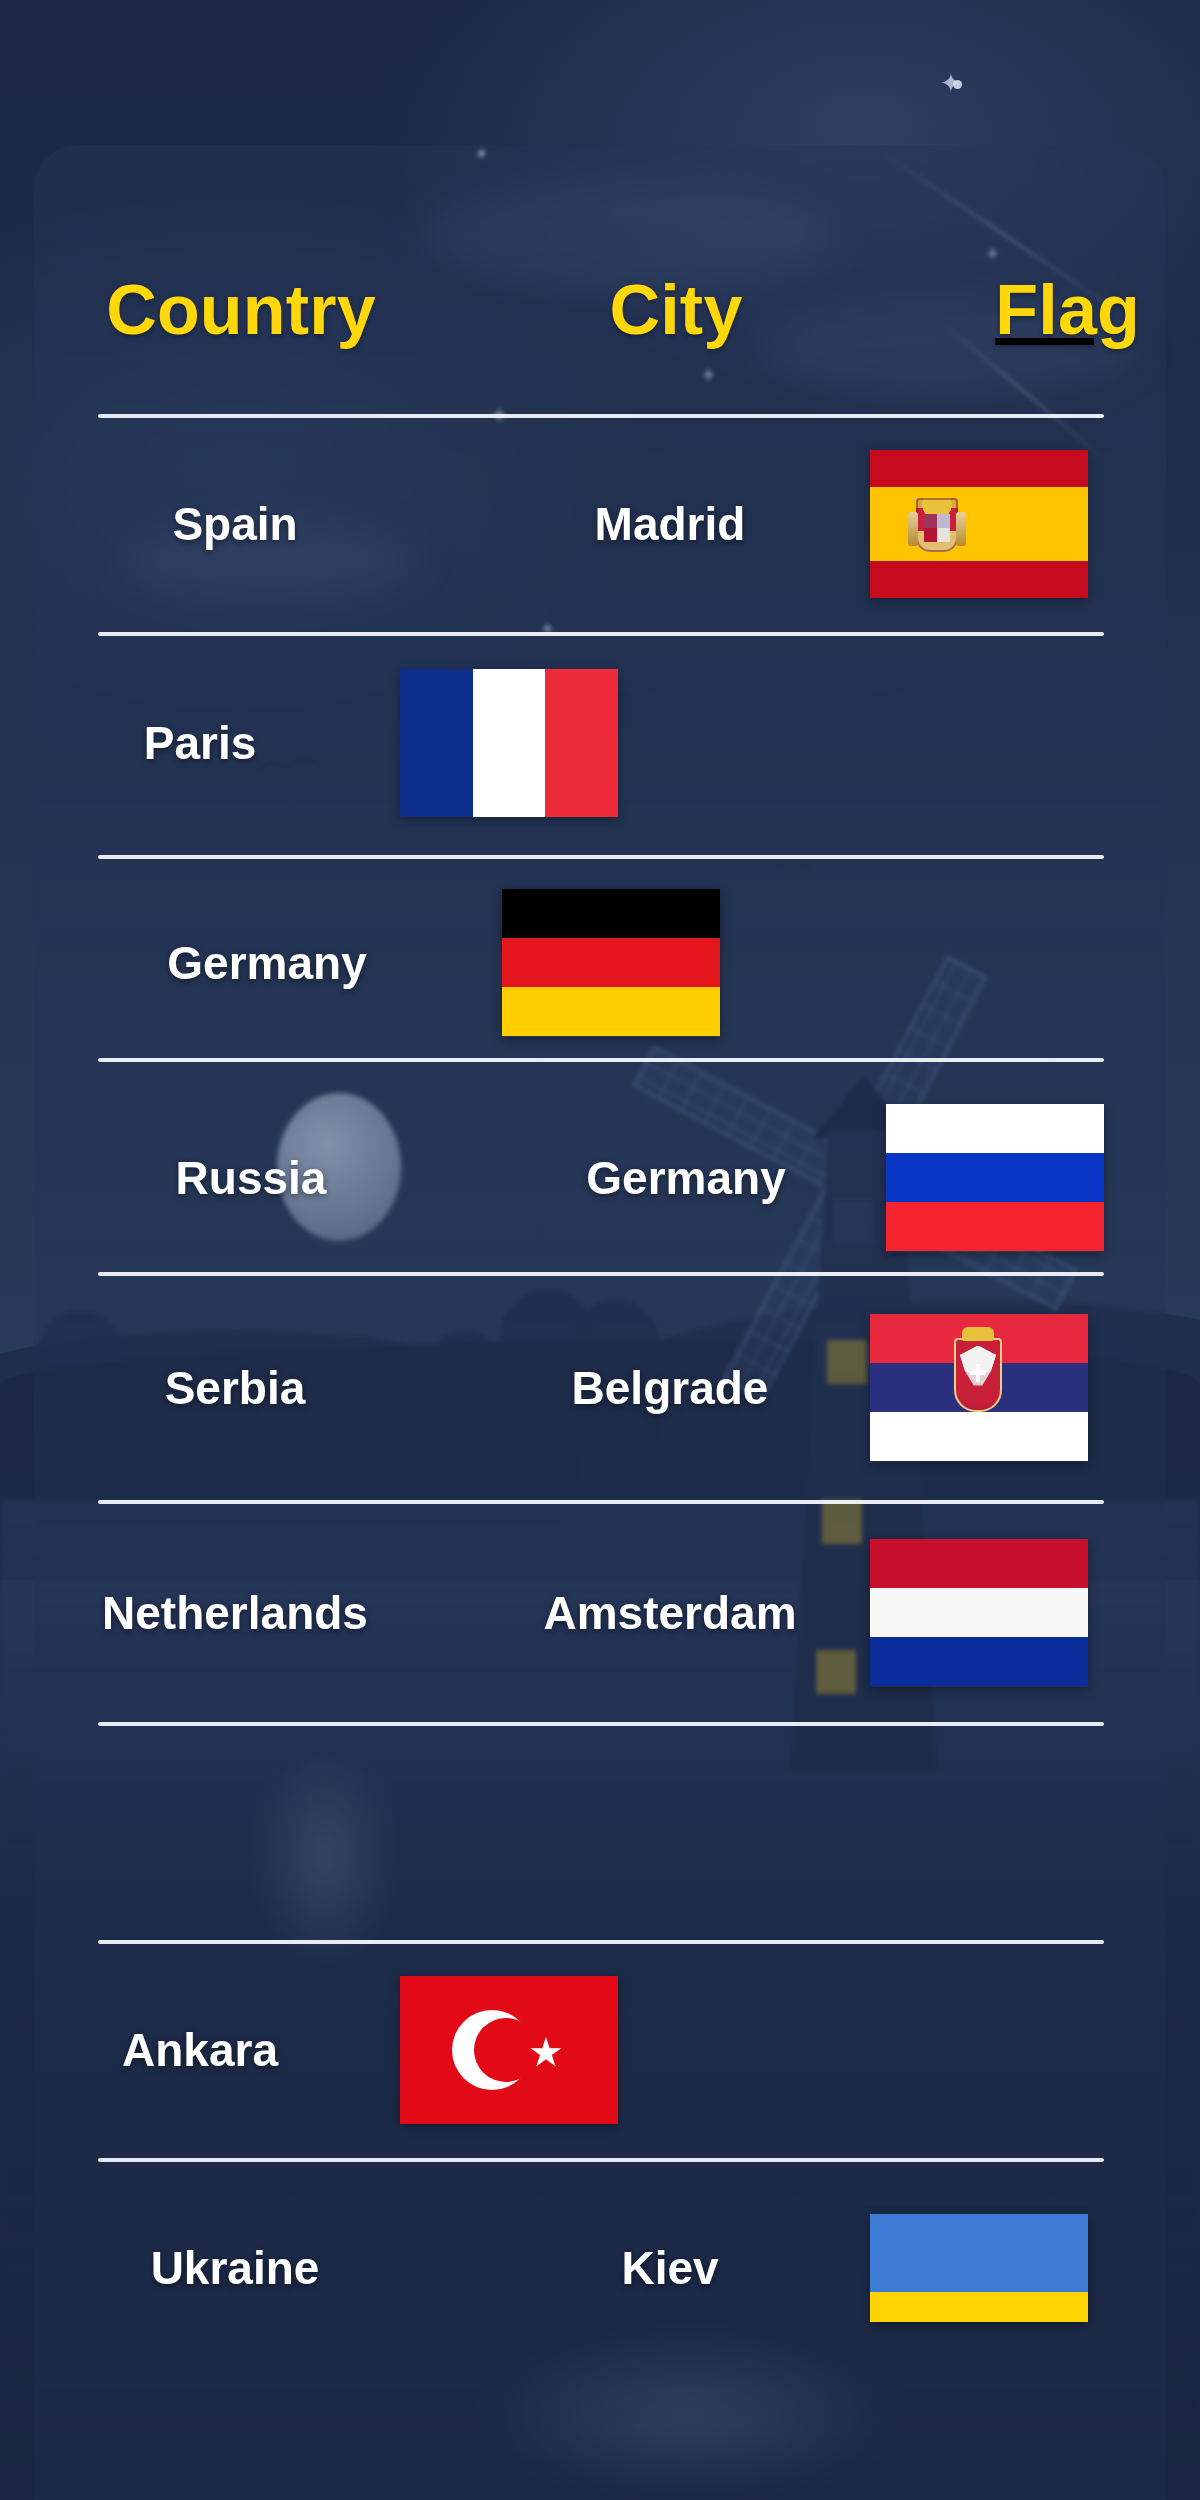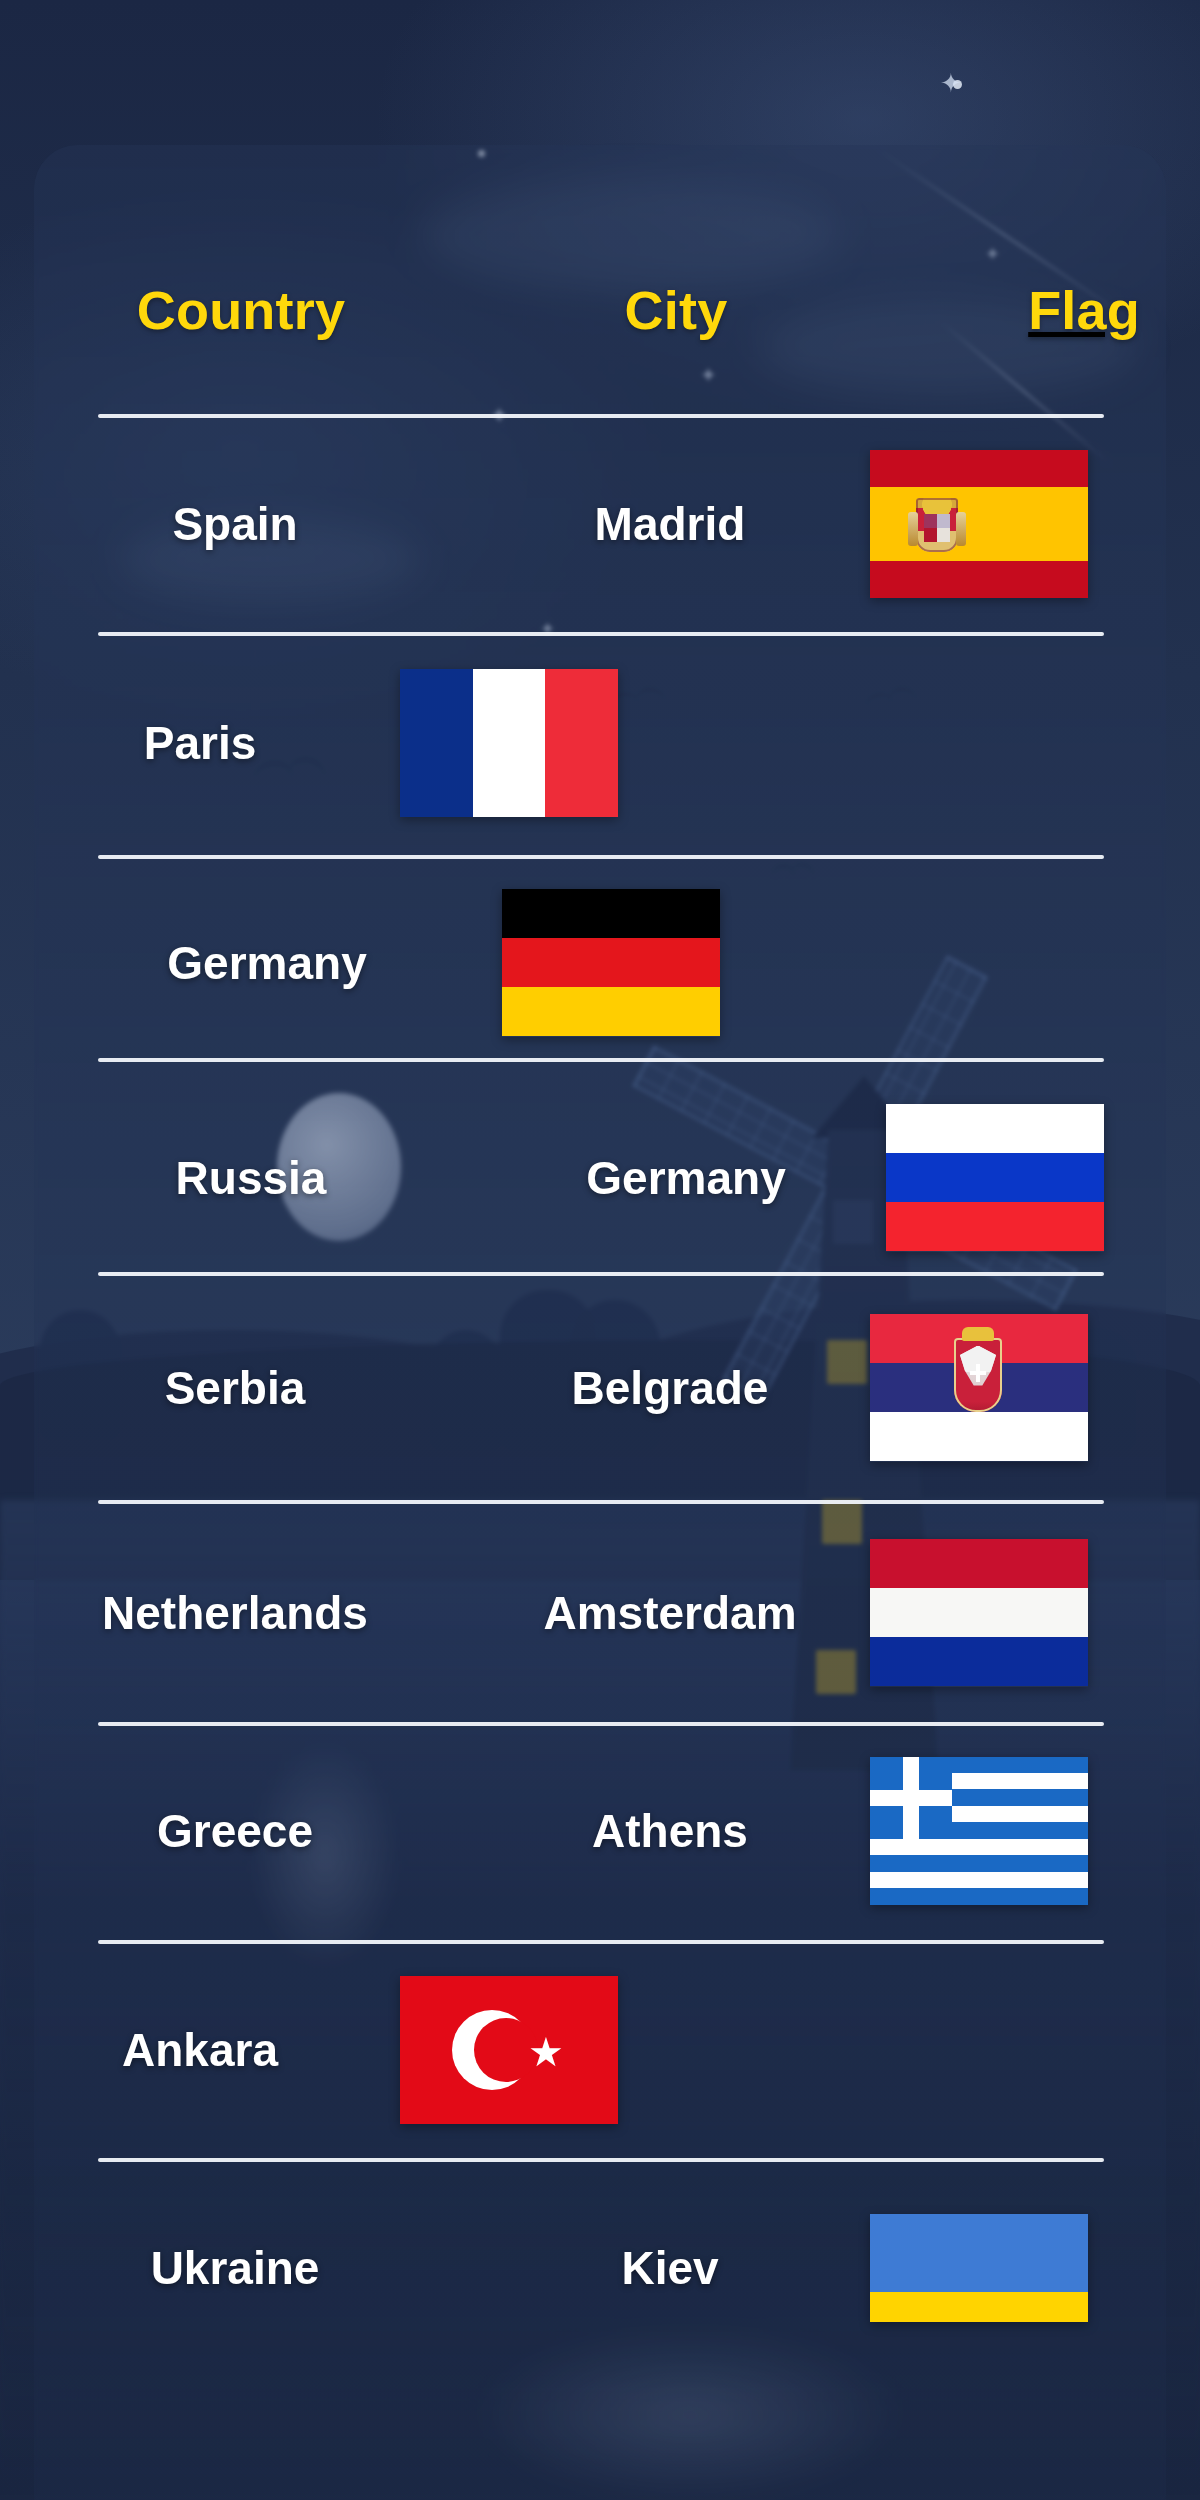--- a/index.html
+++ b/index.html
@@ -126,21 +126,21 @@
   .row {
     position:absolute; left:0; width:1200px;
     display:flex; align-items:center;
   }
   .col-country { width:470px; text-align:center; }
   .col-city    { width:400px; text-align:center; }
   .col-flag    { width:270px; display:flex; align-items:center; justify-content:flex-start; }
 
   .hdr { top:255px; height:110px; }
   .hdr .cell {
-    color:#FFD80B; font-size:54px; font-weight:bold; letter-spacing:.2px;
+    color:#FFD80B; font-size:70px; font-weight:bold; letter-spacing:.2px;
     text-shadow:0 2px 5px rgba(0,0,0,.35);
     margin-left:12px;
   }
   .hdr .col-flag { justify-content:flex-end; padding-left:52px;text-decoration:underline; }
 
   .data .cell {
     color:#ffffff; font-size:46px; font-weight:bold;
     text-shadow:0 2px 6px rgba(0,0,0,.45);
     white-space:nowrap;
   }
@@ -412,33 +412,20 @@
     <div class="col-flag">
       <div class="flag f-nl">
         <div class="fl-band b1"></div>
           <div class="fl-band b2"></div>
           <div class="fl-band b3"></div>
       </div>
     </div>
   </div>
   <div class="divider" style="top:1722px;"></div>
 
-  <div class="row data" style="top:1763px;height:135px;">
-    <div class="col-country"><span class="cell">Greece</span></div>
-    <div class="col-city"><span class="cell">Athens</span></div>
-    <div class="col-flag">
-      <div class="flag f-gr">
-        <div class="s" style="top:16.44px;"></div>
-        <div class="s" style="top:49.32px;"></div>
-        <div class="s" style="top:82.2px;"></div>
-        <div class="s" style="top:115.08px;"></div>
-        <div class="gr-canton"></div>
-      </div>
-    </div>
-  </div>
   <div class="divider" style="top:1940px;"></div>
 
   <div class="row data" style="top:1982px;height:135px;">
     <div class="col-city"><span class="cell">Ankara</span></div>
     <div class="col-flag">
       <div class="flag f-tr">
         <div class="tr-crescent"></div>
         <div class="tr-star">★</div>
       </div>
     </div>

